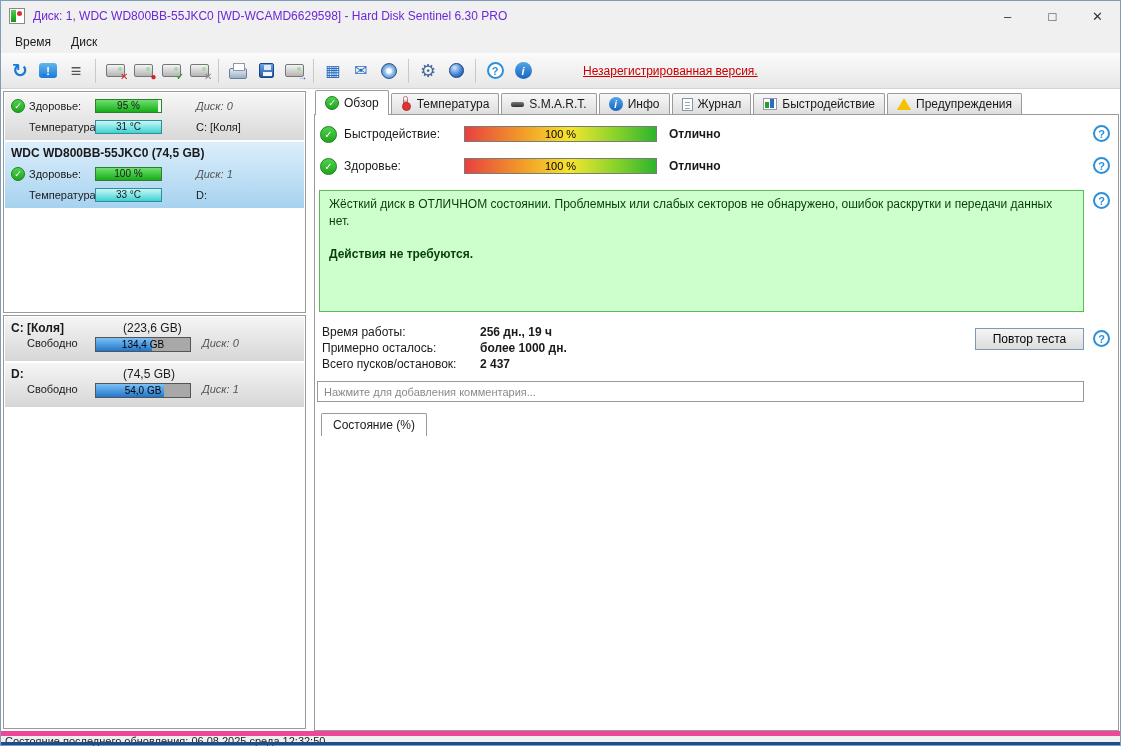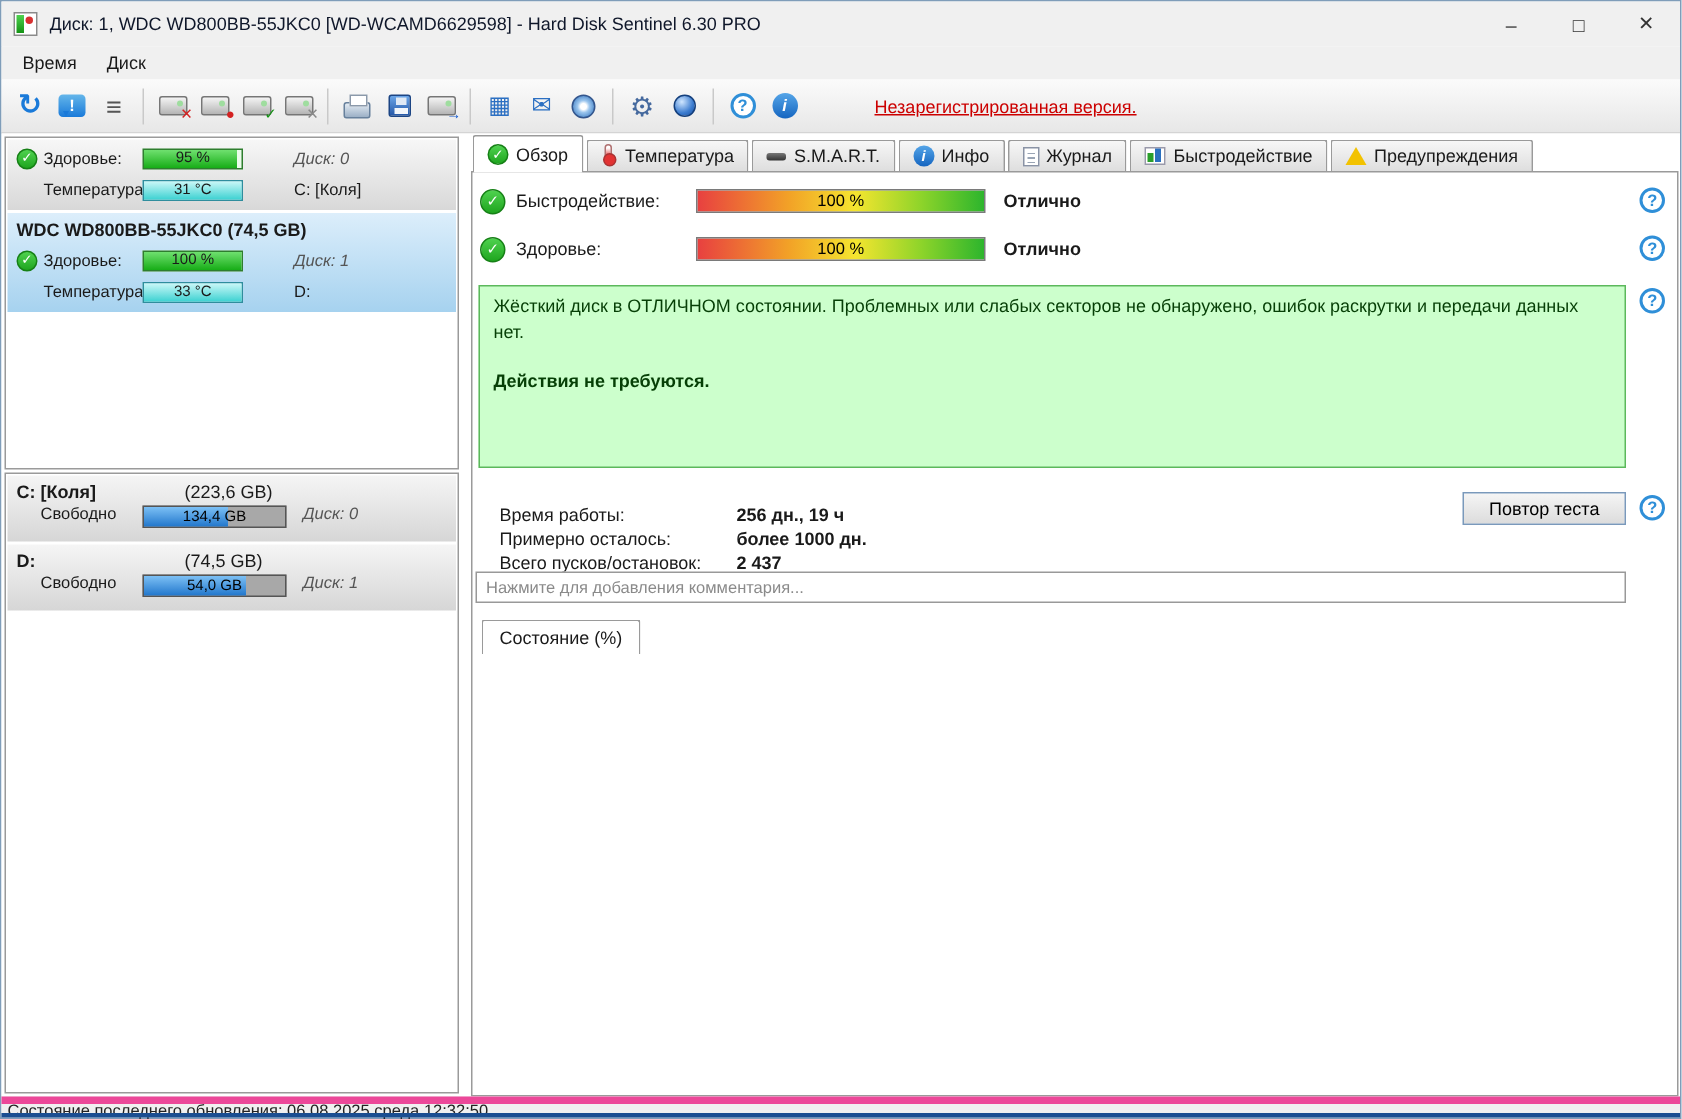--- a/index.html
+++ b/index.html
@@ -5,21 +5,21 @@
   * { margin:0; padding:0; box-sizing:border-box; }
   html,body { width:1121px; height:746px; }
   body { font-family:"Liberation Sans","DejaVu Sans",sans-serif; font-size:12px; color:#1a1a1a; background:#fff; overflow:hidden; }
   .win { position:absolute; inset:0; border:1px solid #7f9db9; background:#fff; }
 
   
   .titlebar { height:30px; background:#f0f0f0; display:flex; align-items:center; padding-left:8px; }
   .appicon { width:16px; height:16px; border:1px solid #8a8a8a; background:#fff; position:relative; margin-right:8px; flex:0 0 auto; }
   .appicon:before { content:""; position:absolute; left:1px; top:1px; bottom:1px; width:5px; background:linear-gradient(#4fd24f,#149314); }
   .appicon:after { content:""; position:absolute; right:2px; top:2px; width:5px; height:5px; border-radius:50%; background:#d83030; }
-  .title-text { flex:1; color:#0f172a; font-size:12px; white-space:nowrap; overflow:hidden; }
+  .title-text { flex:1; color:#6d28d9; font-size:12px; white-space:nowrap; overflow:hidden; }
   .winbtn { width:45px; height:30px; display:flex; align-items:center; justify-content:center; color:#333; font-size:13px; }
 
   
   .menubar { height:22px; background:#f0f0f0; display:flex; align-items:center; padding-left:4px; }
   .menu-item { padding:3px 10px; }
 
   
   .toolbar { height:36px; background:linear-gradient(#fbfbfb,#e7e7e7); border-bottom:1px solid #d4d4d4; display:flex; align-items:center; padding:0 5px; }
   .tbtn { width:28px; height:28px; display:flex; align-items:center; justify-content:center; flex:0 0 auto; }
   .tsep { width:1px; height:24px; background:#c9c9c9; margin:0 5px; flex:0 0 auto; }
@@ -97,21 +97,21 @@
 
   .content { position:absolute; top:25px; left:0; right:0; bottom:0; border:1px solid #9a9a9a; background:#fff; }
   .ov-row { position:absolute; left:5px; right:30px; height:18px; display:flex; align-items:center; }
   .ov-row .ci { width:17px; height:17px; font-size:10px; flex:0 0 auto; }
   .ov-label { width:120px; margin-left:7px; flex:0 0 auto; }
   .gradbar { width:193px; height:16px; border:1px solid #7a7a7a; background:linear-gradient(to right,#e84040,#f2a227 32%,#f5e52f 55%,#8ed42a 78%,#2db52d); text-align:center; font-size:11px; line-height:15px; color:#000; flex:0 0 auto; }
   .ov-status { font-weight:bold; margin-left:12px; }
   .help-abs { position:absolute; right:8px; }
   .msgbox { position:absolute; left:4px; right:34px; top:75px; height:122px; background:#ccffcc; border:1px solid #5cb85c; padding:5px 9px; color:#063f06; line-height:1.45; }
   .msgbox .b2 { font-weight:bold; margin-top:15px; }
-  .stats { position:absolute; left:18px; top:209px;margin-top:11px; }
+  .stats { position:absolute; left:7px; top:209px; }
   .stat-row { display:flex; height:16px; align-items:center; }
   .stat-label { width:158px; flex:0 0 auto; }
   .stat-value { font-weight:bold; }
   .retest { position:absolute; right:34px; top:213px; width:109px; height:22px; background:linear-gradient(#f5f5f5,#dcdcdc); border:1px solid #7a99bb; font-size:12px; display:flex; align-items:center; justify-content:center; }
   .comment { position:absolute; left:2px; right:34px; top:266px; height:21px; border:1px solid #999; padding:0 6px; font-size:11px; font-family:"Liberation Sans","DejaVu Sans",sans-serif; color:#222; }
   .comment::placeholder { color:#8a8a8a; opacity:1; }
 
   
   .chart-tab { position:absolute; left:6px; top:298px; height:23px; padding:0 11px; background:#fff; border:1px solid #9a9a9a; border-bottom:none; border-radius:2px 2px 0 0; display:flex; align-items:center; z-index:2; }
   .chart-panel { position:absolute; left:2px; right:14px; top:320px; bottom:3px; border:1px solid #9a9a9a; background:linear-gradient(#ededed,#989898); }

